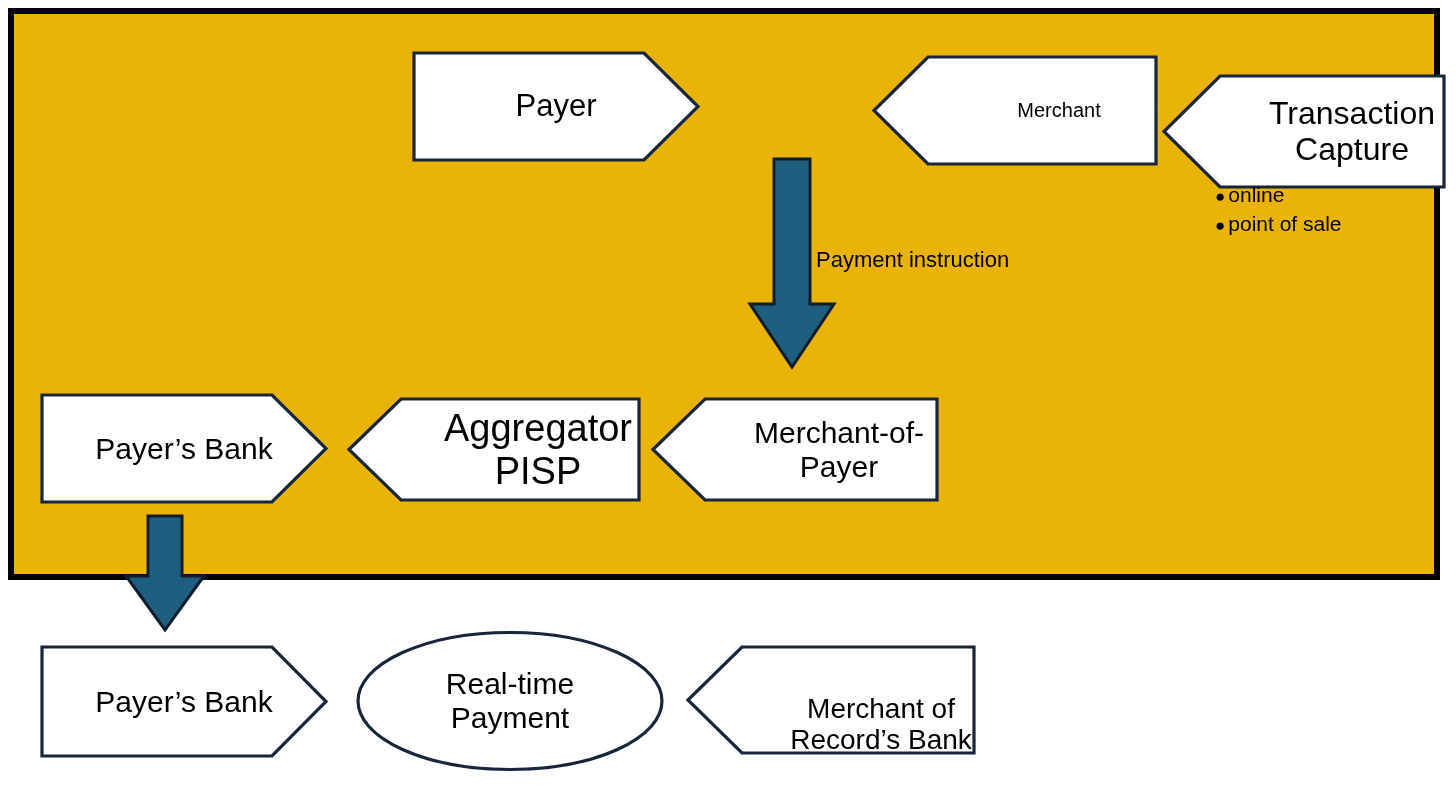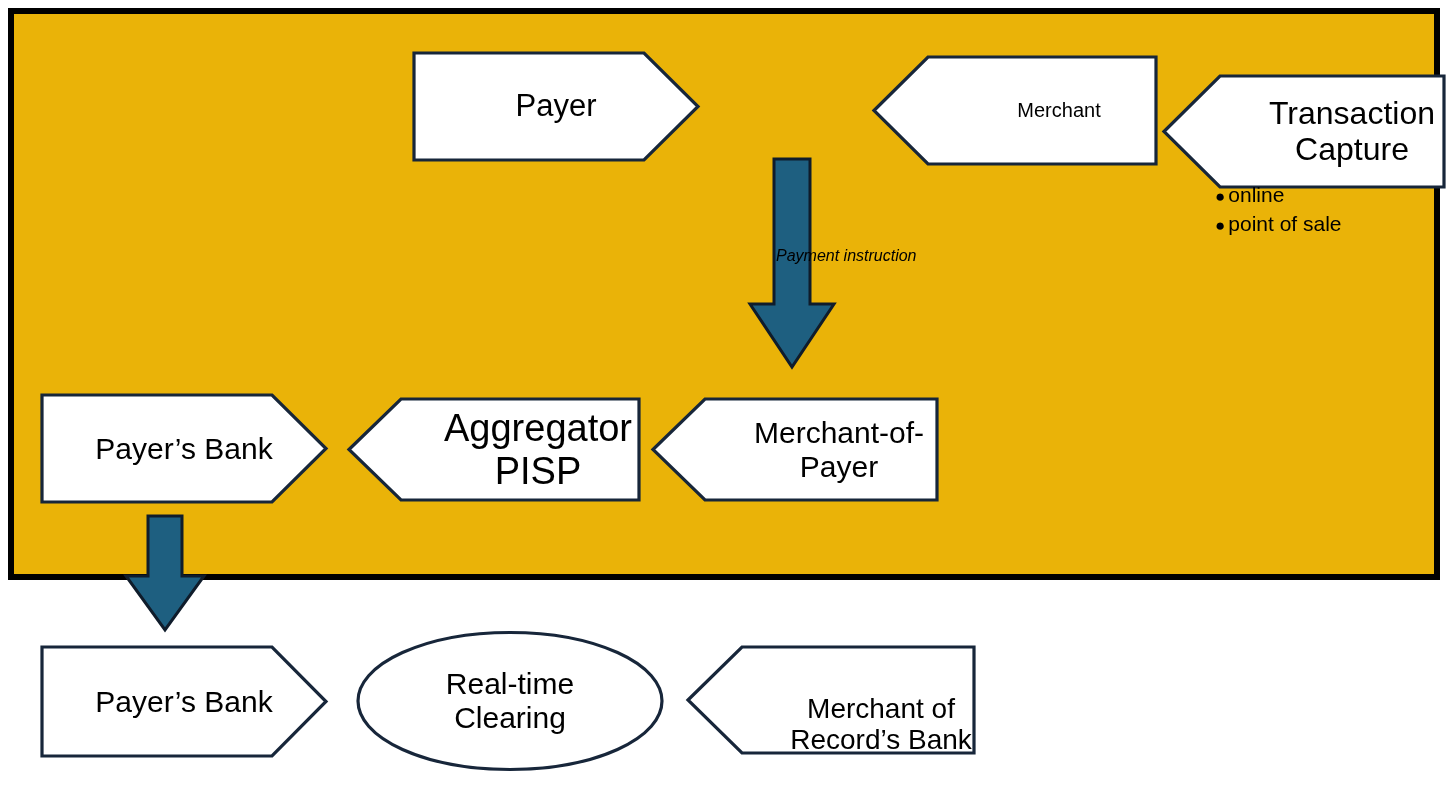--- a/index.html
+++ b/index.html
@@ -104,21 +104,21 @@
     <div class="bullets" style="left:1201px; top:167px;">
       <div><span class="b">●</span><span>online</span></div>
       <div><span class="b">●</span><span>point of sale</span></div>
     </div>
 
     <div class="shape" style="left:729px; top:143px; width:98px; height:215px;">
       <svg width="98" height="215" viewBox="0 0 98 215">
         <polygon points="31,2 67,2 67,147 91,147 49,210 7,147 31,147" fill="#1e5f80" stroke="#0f1c2b" stroke-width="3" stroke-linejoin="miter"></polygon>
       </svg>
     </div>
-    <div class="plain-text" style="left:762px; top:233px; font-size:16px;font-style:italic;">Payment instruction</div>
+    <div class="plain-text" style="left:802px; top:233px; font-size:22px;">Payment instruction</div>
 
     <div class="shape" style="left:26px; top:379px; width:288px; height:111px;">
       <svg width="288" height="111" viewBox="0 0 288 111">
         <polygon points="2,2 232,2 286,55.5 232,109 2,109" fill="#ffffff" stroke="#17263a" stroke-width="3.2" stroke-linejoin="miter"></polygon>
       </svg>
       <div class="lbl" style="font-size:30px; padding-right:46px;">Payer’s Bank</div>
     </div>
 
     <div class="shape" style="left:333px; top:383px; width:294px; height:105px;">
       <svg width="294" height="105" viewBox="0 0 294 105">
@@ -147,21 +147,21 @@
         <polygon points="2,2 232,2 286,56.5 232,111 2,111" fill="#ffffff" stroke="#17263a" stroke-width="3.2" stroke-linejoin="miter"></polygon>
       </svg>
       <div class="lbl" style="font-size:30px; padding-right:46px;">Payer’s Bank</div>
     </div>
 
     <div class="shape" style="left:341px; top:616px; width:310px; height:142px;">
       <svg width="310" height="142" viewBox="0 0 310 142">
         <ellipse cx="155" cy="71" rx="152" ry="68.5" fill="#ffffff" stroke="#17263a" stroke-width="3.2"></ellipse>
       </svg>
       <div class="lbl" style="font-size:30px;">Real-time
-Clearing</div>
+Payment</div>
     </div>
 
     <div class="shape" style="left:672px; top:631px; width:290px; height:110px;">
       <svg width="290" height="110" viewBox="0 0 290 110">
         <polygon points="2,55 56,2 288,2 288,108 56,108" fill="#ffffff" stroke="#17263a" stroke-width="3.2" stroke-linejoin="miter"></polygon>
       </svg>
       <div class="lbl" style="font-size:28px; padding-left:50px;margin-top:24px;">Merchant of
 Record’s Bank</div>
     </div>
 

